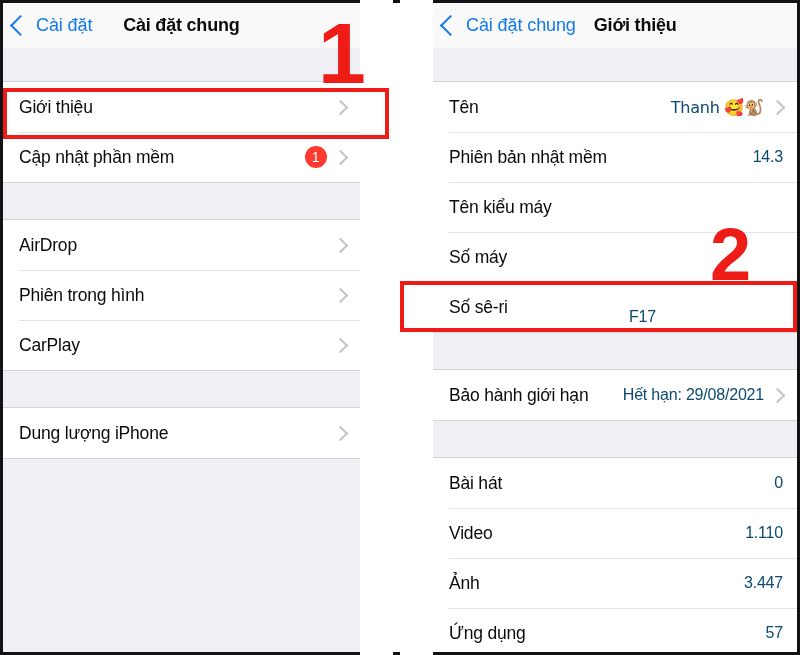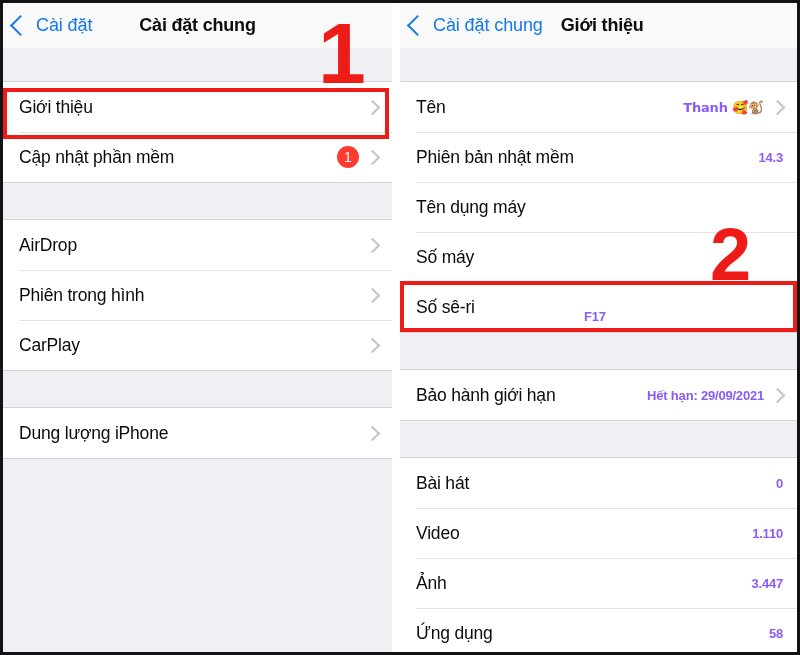--- a/index.html
+++ b/index.html
@@ -14,20 +14,21 @@
     overflow: hidden;
   }
 
   .screenshot {
     position: relative;
     width: 800px;
     height: 578px;
     display: flex;
     background: #ffffff;
     box-sizing: border-box;
+    gap: 33px;
   }
 
   
   .phone {
     position: relative;
     height: 655px;
     background: #ffffff;
     box-sizing: border-box;
     overflow: hidden;
   }
@@ -147,25 +148,24 @@
     letter-spacing: -0.2px;
     white-space: nowrap;
   }
   .row-right {
     margin-left: auto;
     display: flex;
     align-items: center;
     gap: 8px;
   }
   .row-value {
-    font-size: 13px;
-    color: #8b5cf6;
+    font-size: 16px;
+    color: #0c4a6e;
     letter-spacing: -0.2px;
     white-space: nowrap;
-    font-weight: bold;
   }
   .row-value.emoji {
     font-family: "DejaVu Sans", sans-serif;
   }
   .chev-right {
     display: inline-block;
     width: 9px;
     height: 9px;
     border-top: 2px solid #c4c4c7;
     border-right: 2px solid #c4c4c7;
@@ -333,43 +333,43 @@
             <span class="chev-right"></span>
           </span>
         </div>
         <div class="row">
           <span class="row-label">Phiên bản nhật mềm</span>
           <span class="row-right">
             <span class="row-value">14.3</span>
           </span>
         </div>
         <div class="row">
-          <span class="row-label">Tên dụng máy</span>
+          <span class="row-label">Tên kiểu máy</span>
         </div>
         <div class="row">
           <span class="row-label">Số máy</span>
           <span class="row-right">
             <span class="censored"></span>
           </span>
         </div>
         <div class="row">
           <span class="row-label">Số sê-ri</span>
-          <span class="row-right" style="margin-left:0;position:absolute;left:184px;margin-top:19px;">
+          <span class="row-right" style="margin-left:0;position:absolute;left:196px;margin-top:19px;">
             <span class="row-value">F17</span>
           </span>
         </div>
       </div>
 
       <div class="spacer" style="height:36px"></div>
 
       <div class="group">
         <div class="row">
           <span class="row-label">Bảo hành giới hạn</span>
           <span class="row-right">
-            <span class="row-value">Hết hạn: 29/09/2021</span>
+            <span class="row-value">Hết hạn: 29/08/2021</span>
             <span class="chev-right"></span>
           </span>
         </div>
       </div>
 
       <div class="spacer" style="height:36px"></div>
 
       <div class="group">
         <div class="row">
           <span class="row-label">Bài hát</span>
@@ -385,21 +385,21 @@
         </div>
         <div class="row">
           <span class="row-label">Ảnh</span>
           <span class="row-right">
             <span class="row-value">3.447</span>
           </span>
         </div>
         <div class="row">
           <span class="row-label">Ứng dụng</span>
           <span class="row-right">
-            <span class="row-value">58</span>
+            <span class="row-value">57</span>
           </span>
         </div>
       </div>
 
     </div>
   </div>
 
   <div class="anno-box" id="anno-box-1"></div>
   <div class="anno-box" id="anno-box-2"></div>
   <div class="anno-num" id="anno-num-1">1</div>

